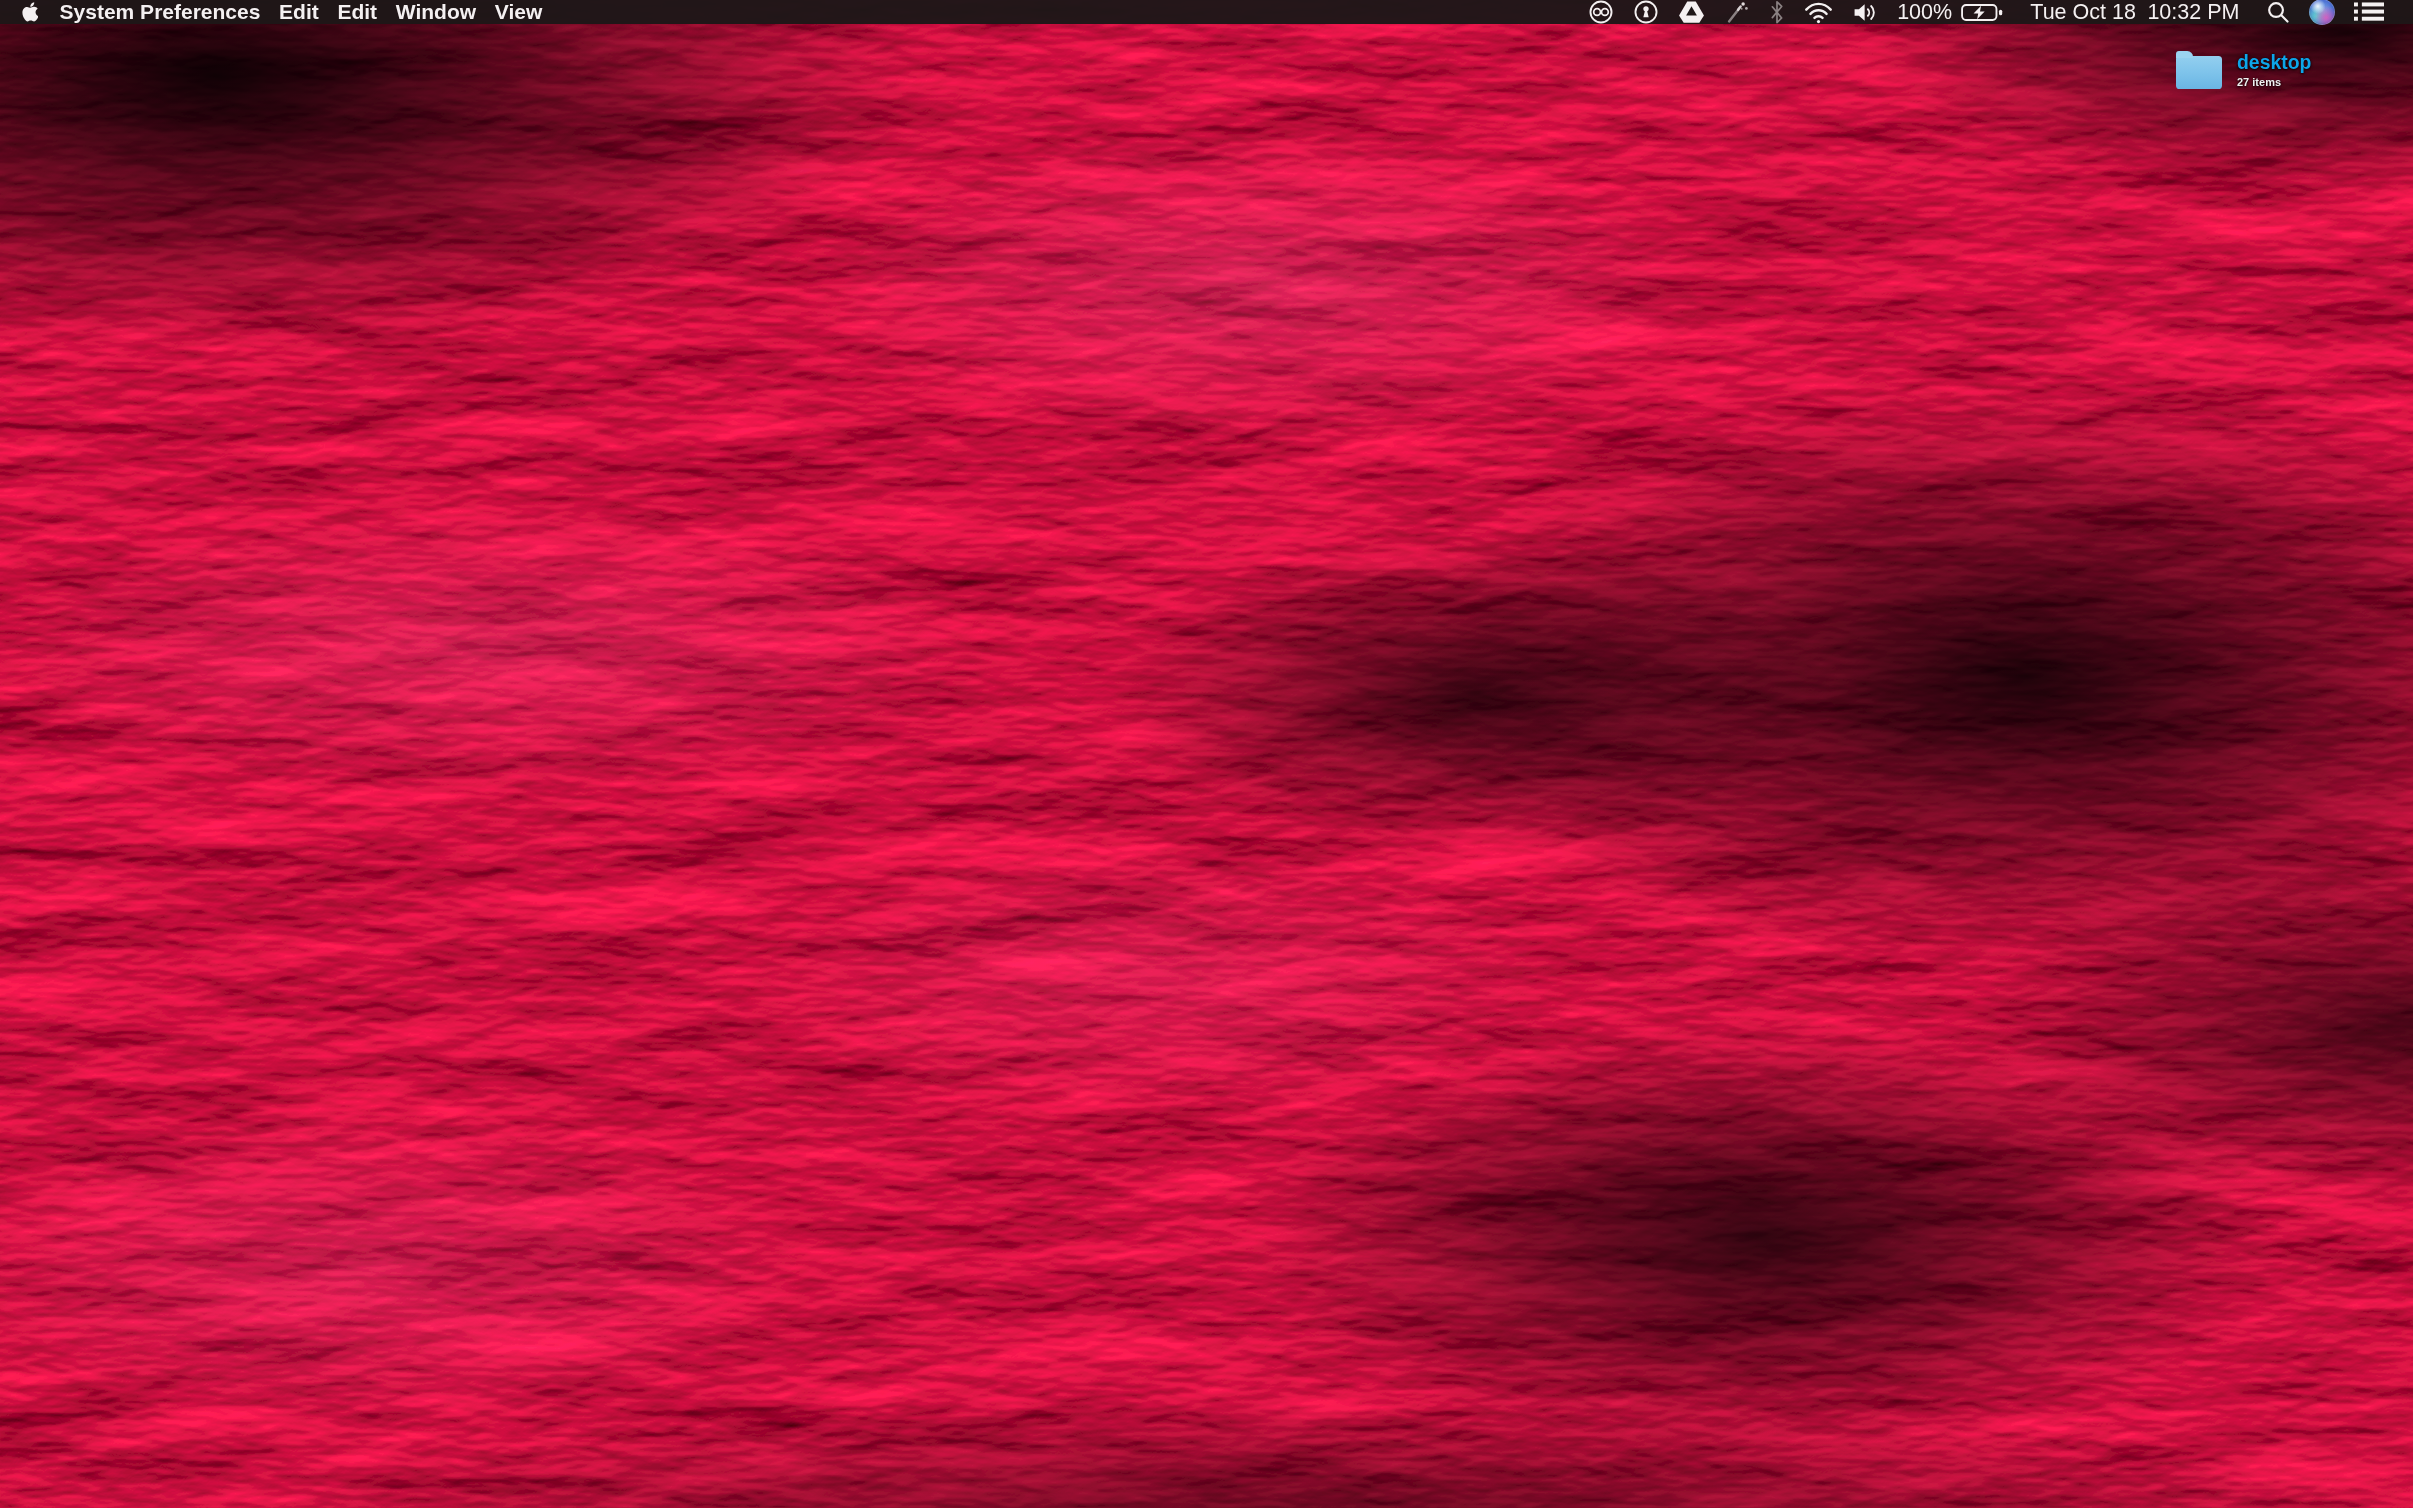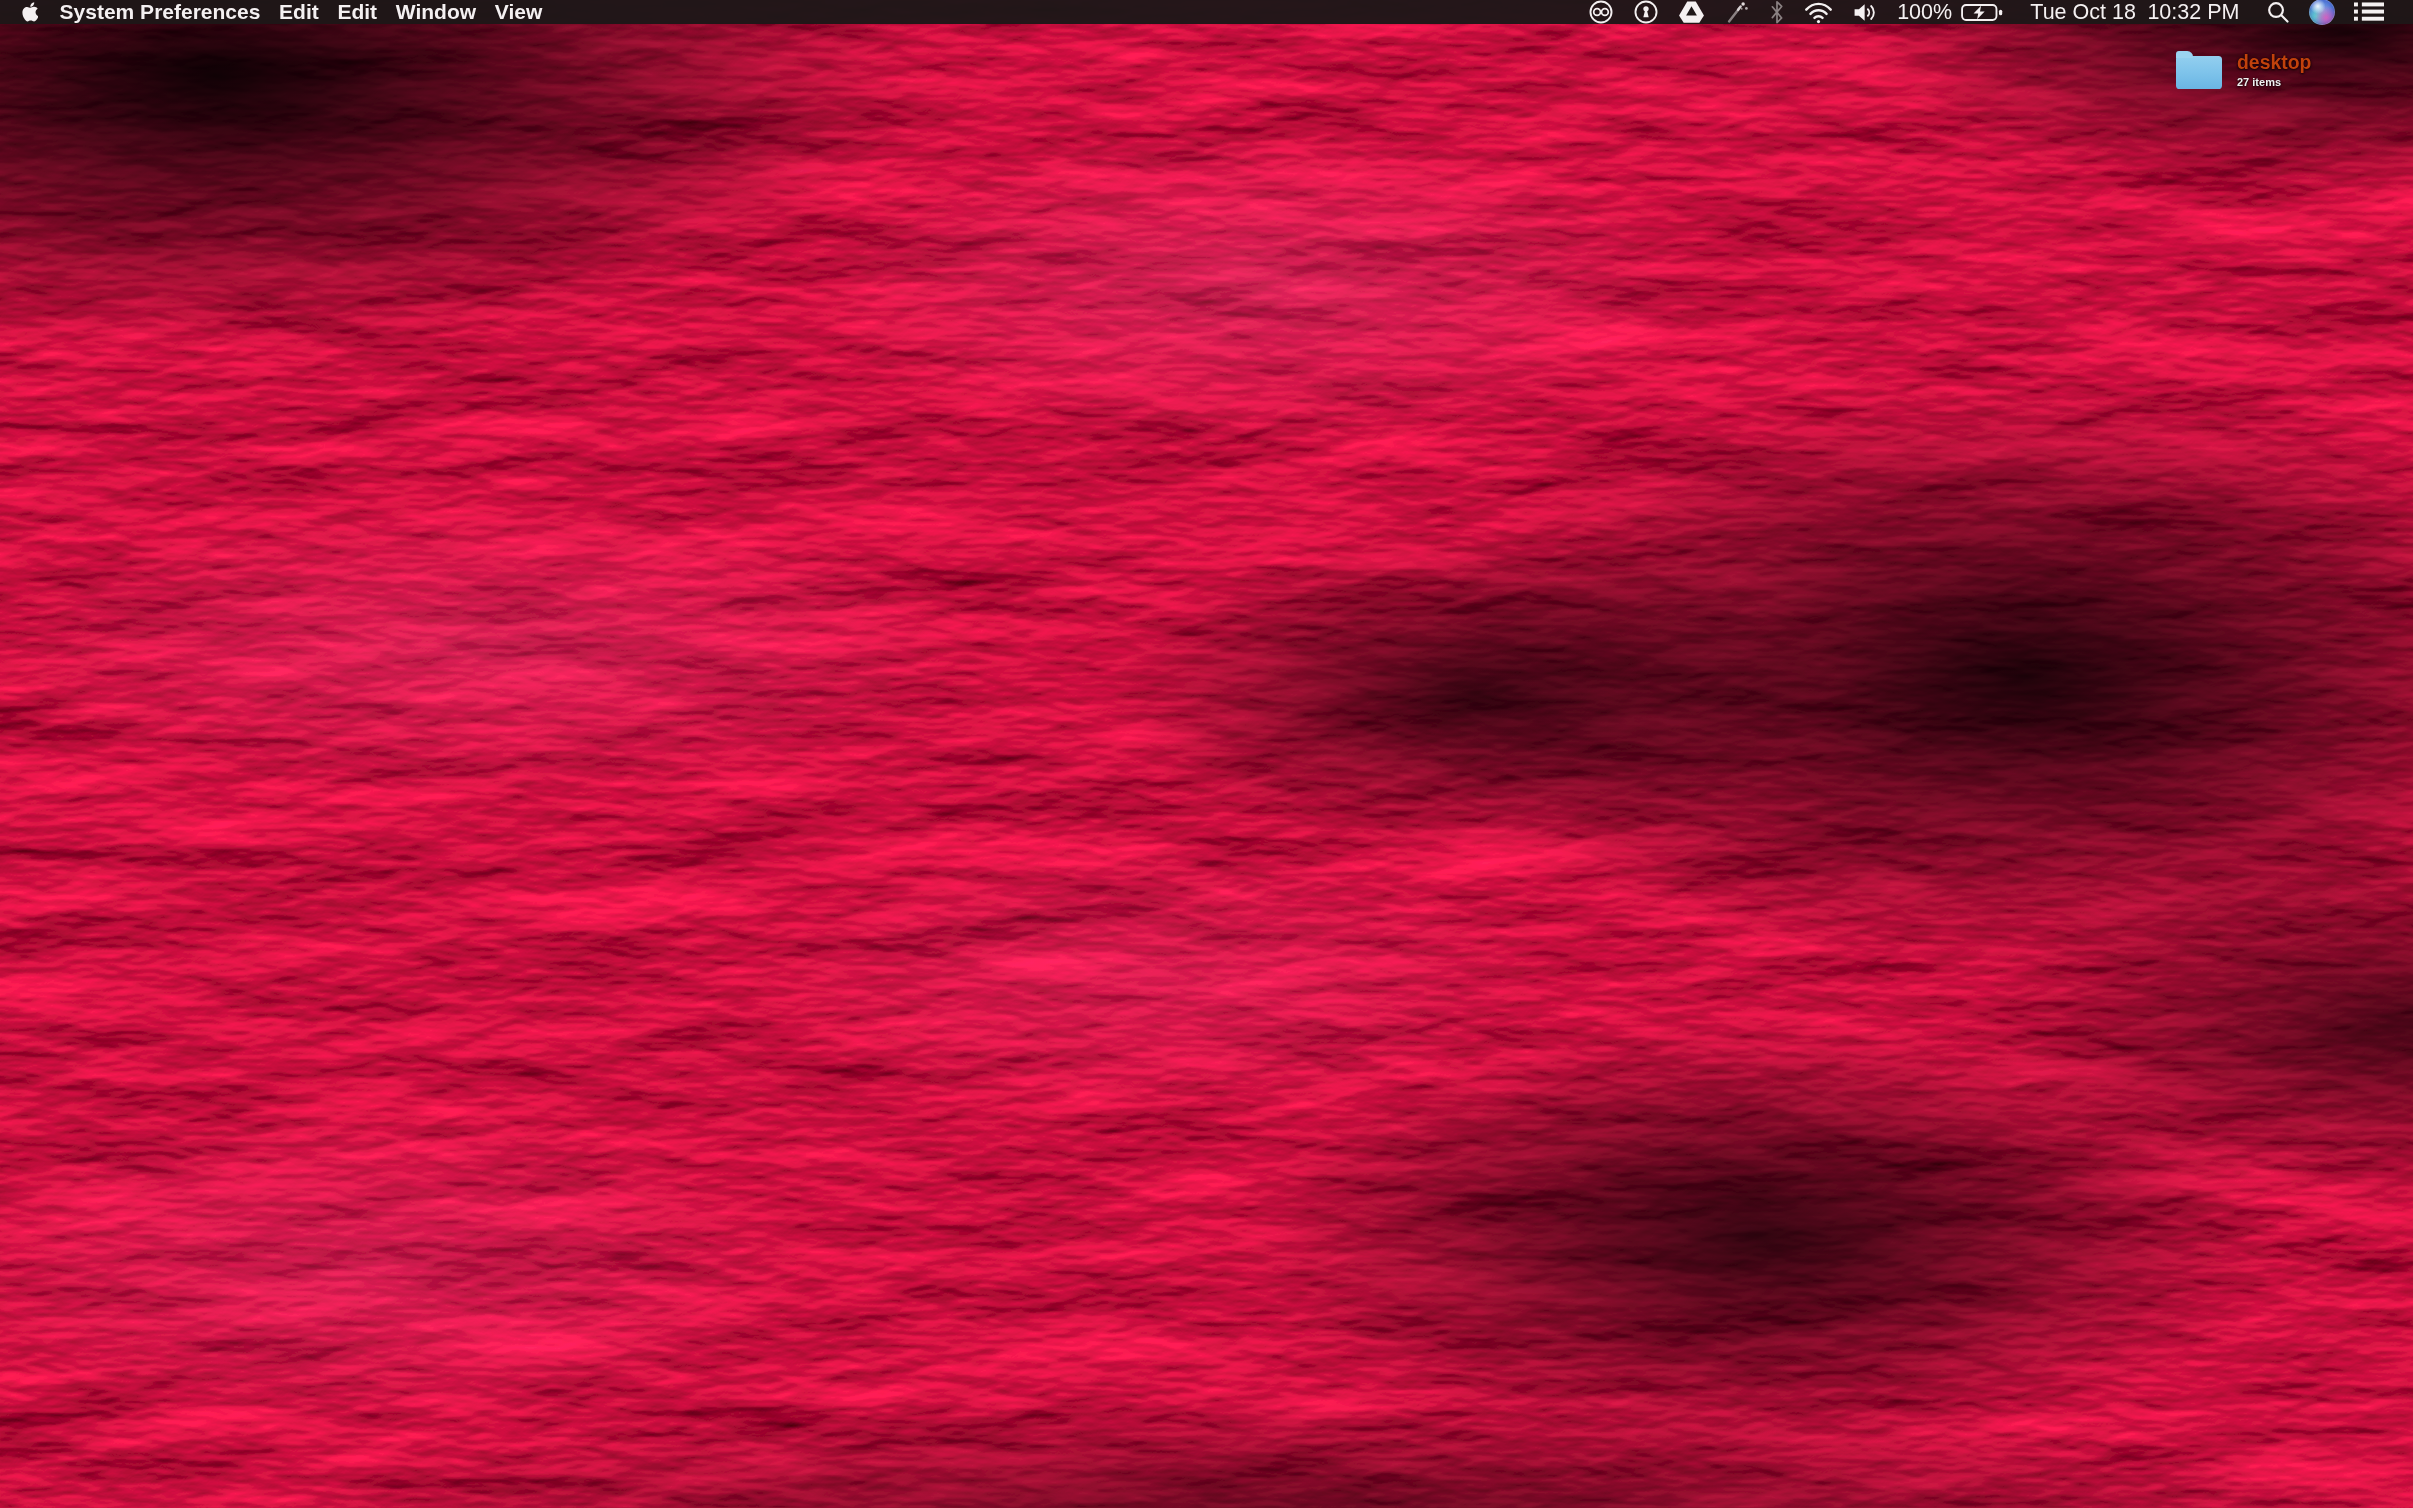--- a/index.html
+++ b/index.html
@@ -49,21 +49,21 @@
 
   
   .desk-item { position:absolute; top:50px; left:2176px; z-index:5; display:flex;
                align-items:center; gap:15px; cursor:default; }
   .folder { position:relative; width:46px; height:33px; margin-top:5.7px;
             background:linear-gradient(180deg,#93cfef 0%,#7cc2ea 55%,#6ab5e3 100%);
             border-radius:2.9px 3.6px 3.6px 3.6px; }
   .folder::before { content:""; position:absolute; top:-5px; left:0; width:17px; height:7.2px;
             background:#9bd3f0; border-radius:2.9px 5.7px 0 0; }
   .labels { display:flex; flex-direction:column; gap:2.2px; }
-  .lbl-name { font-size:19.4px; font-weight:700; color:#c2410c;
+  .lbl-name { font-size:19.4px; font-weight:700; color:#0ea5e9;
               text-shadow:0 0.7px 2.9px rgba(0,0,0,.9), 0 0 1.4px rgba(0,0,0,.8); }
   .lbl-info { font-size:11px; font-weight:700; color:#f2f2f2;
               text-shadow:0 0.7px 2.9px rgba(0,0,0,.9), 0 0 1.4px rgba(0,0,0,.8); }
 
   svg { display:block; }
 </style>
 </head>
 <body>
 
 <div class="desktop">

